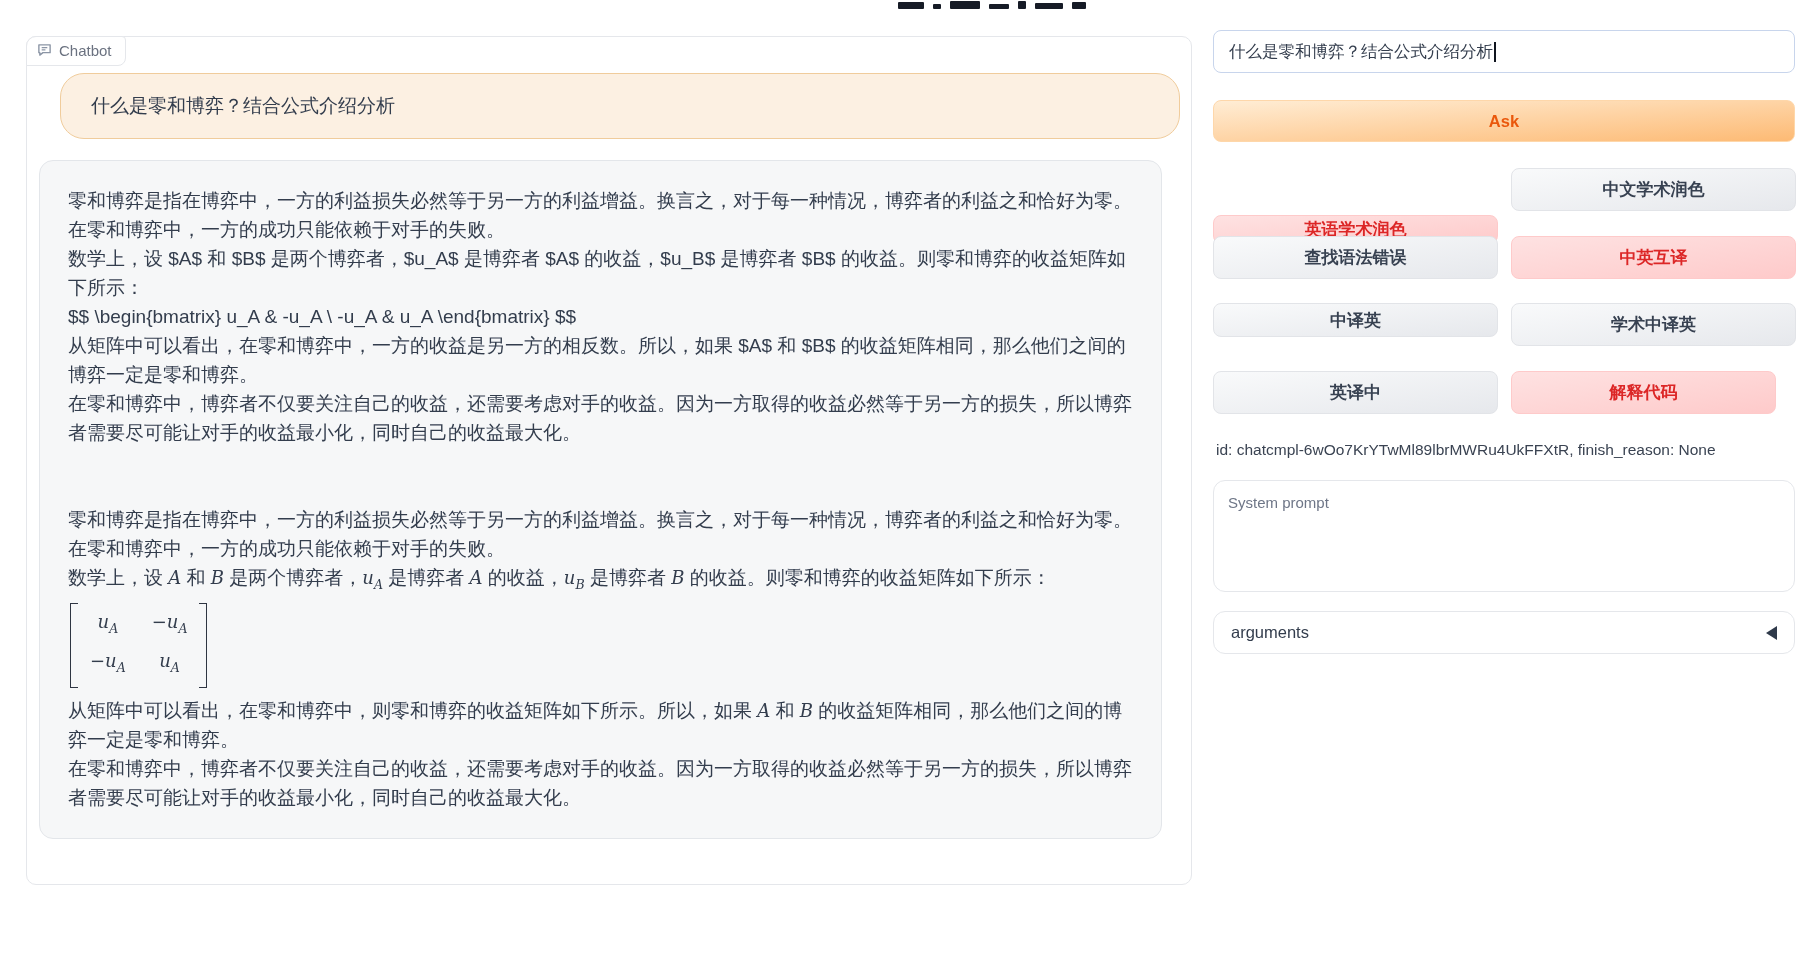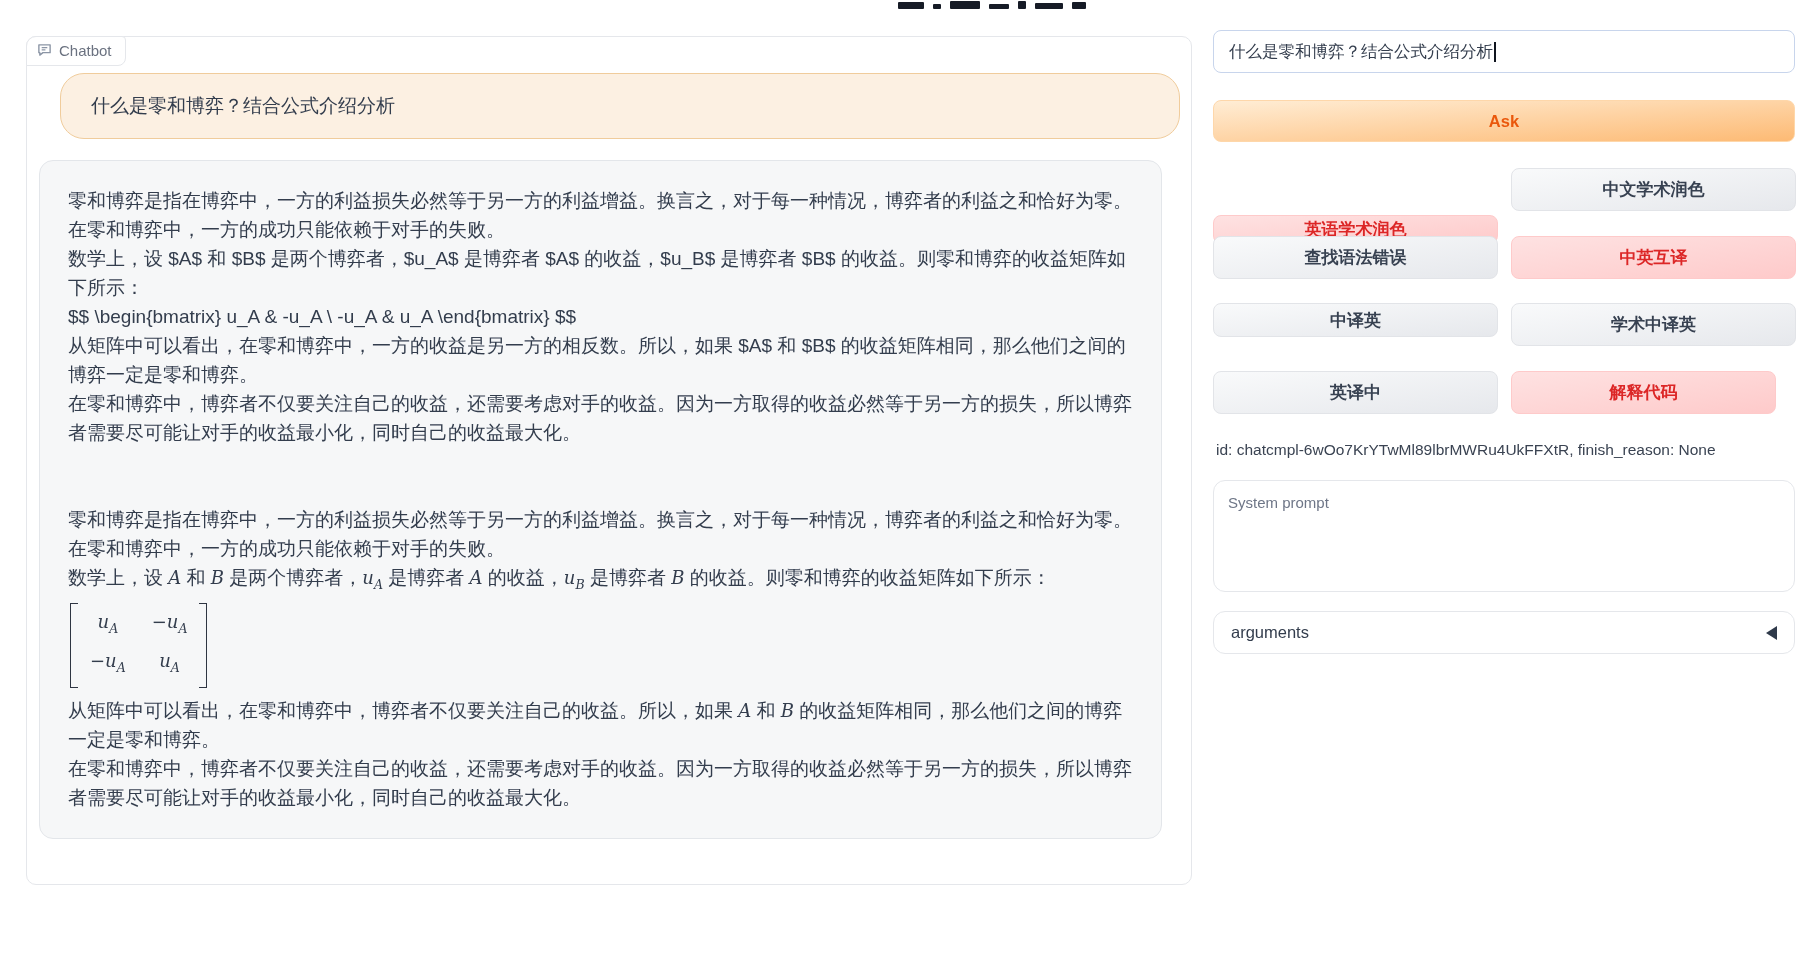--- a/index.html
+++ b/index.html
@@ -166,21 +166,21 @@
       <span class="brk brk-l"></span>
       <span class="cells">
         <span class="cell"><i class="mi">u</i><sub class="msub">A</sub></span>
         <span class="cell"><span class="mo">−</span><i class="mi">u</i><sub class="msub">A</sub></span>
         <span class="cell"><span class="mo">−</span><i class="mi">u</i><sub class="msub">A</sub></span>
         <span class="cell"><i class="mi">u</i><sub class="msub">A</sub></span>
       </span>
       <span class="brk brk-r"></span>
     </div>
 
-    <p><span>从矩阵中可以看出，在零和博弈中，博弈者不仅要关注自己的收益。所以，如果 </span><i class="mi">A</i><span> 和 </span><i class="mi">B</i><span> 的收益矩阵相同，那么他们之间的博弈一定是零和博弈。</span></p>
+    <p><span>从矩阵中可以看出，在零和博弈中，则零和博弈的收益矩阵如下所示。所以，如果 </span><i class="mi">A</i><span> 和 </span><i class="mi">B</i><span> 的收益矩阵相同，那么他们之间的博弈一定是零和博弈。</span></p>
 
     <p>在零和博弈中，博弈者不仅要关注自己的收益，还需要考虑对手的收益。因为一方取得的收益必然等于另一方的损失，所以博弈者需要尽可能让对手的收益最小化，同时自己的收益最大化。</p>
   </div>
 </div>
 
 <div class="question-input">
   <span>什么是零和博弈？结合公式介绍分析</span>
   <span class="cursor"></span>
 </div>
 

